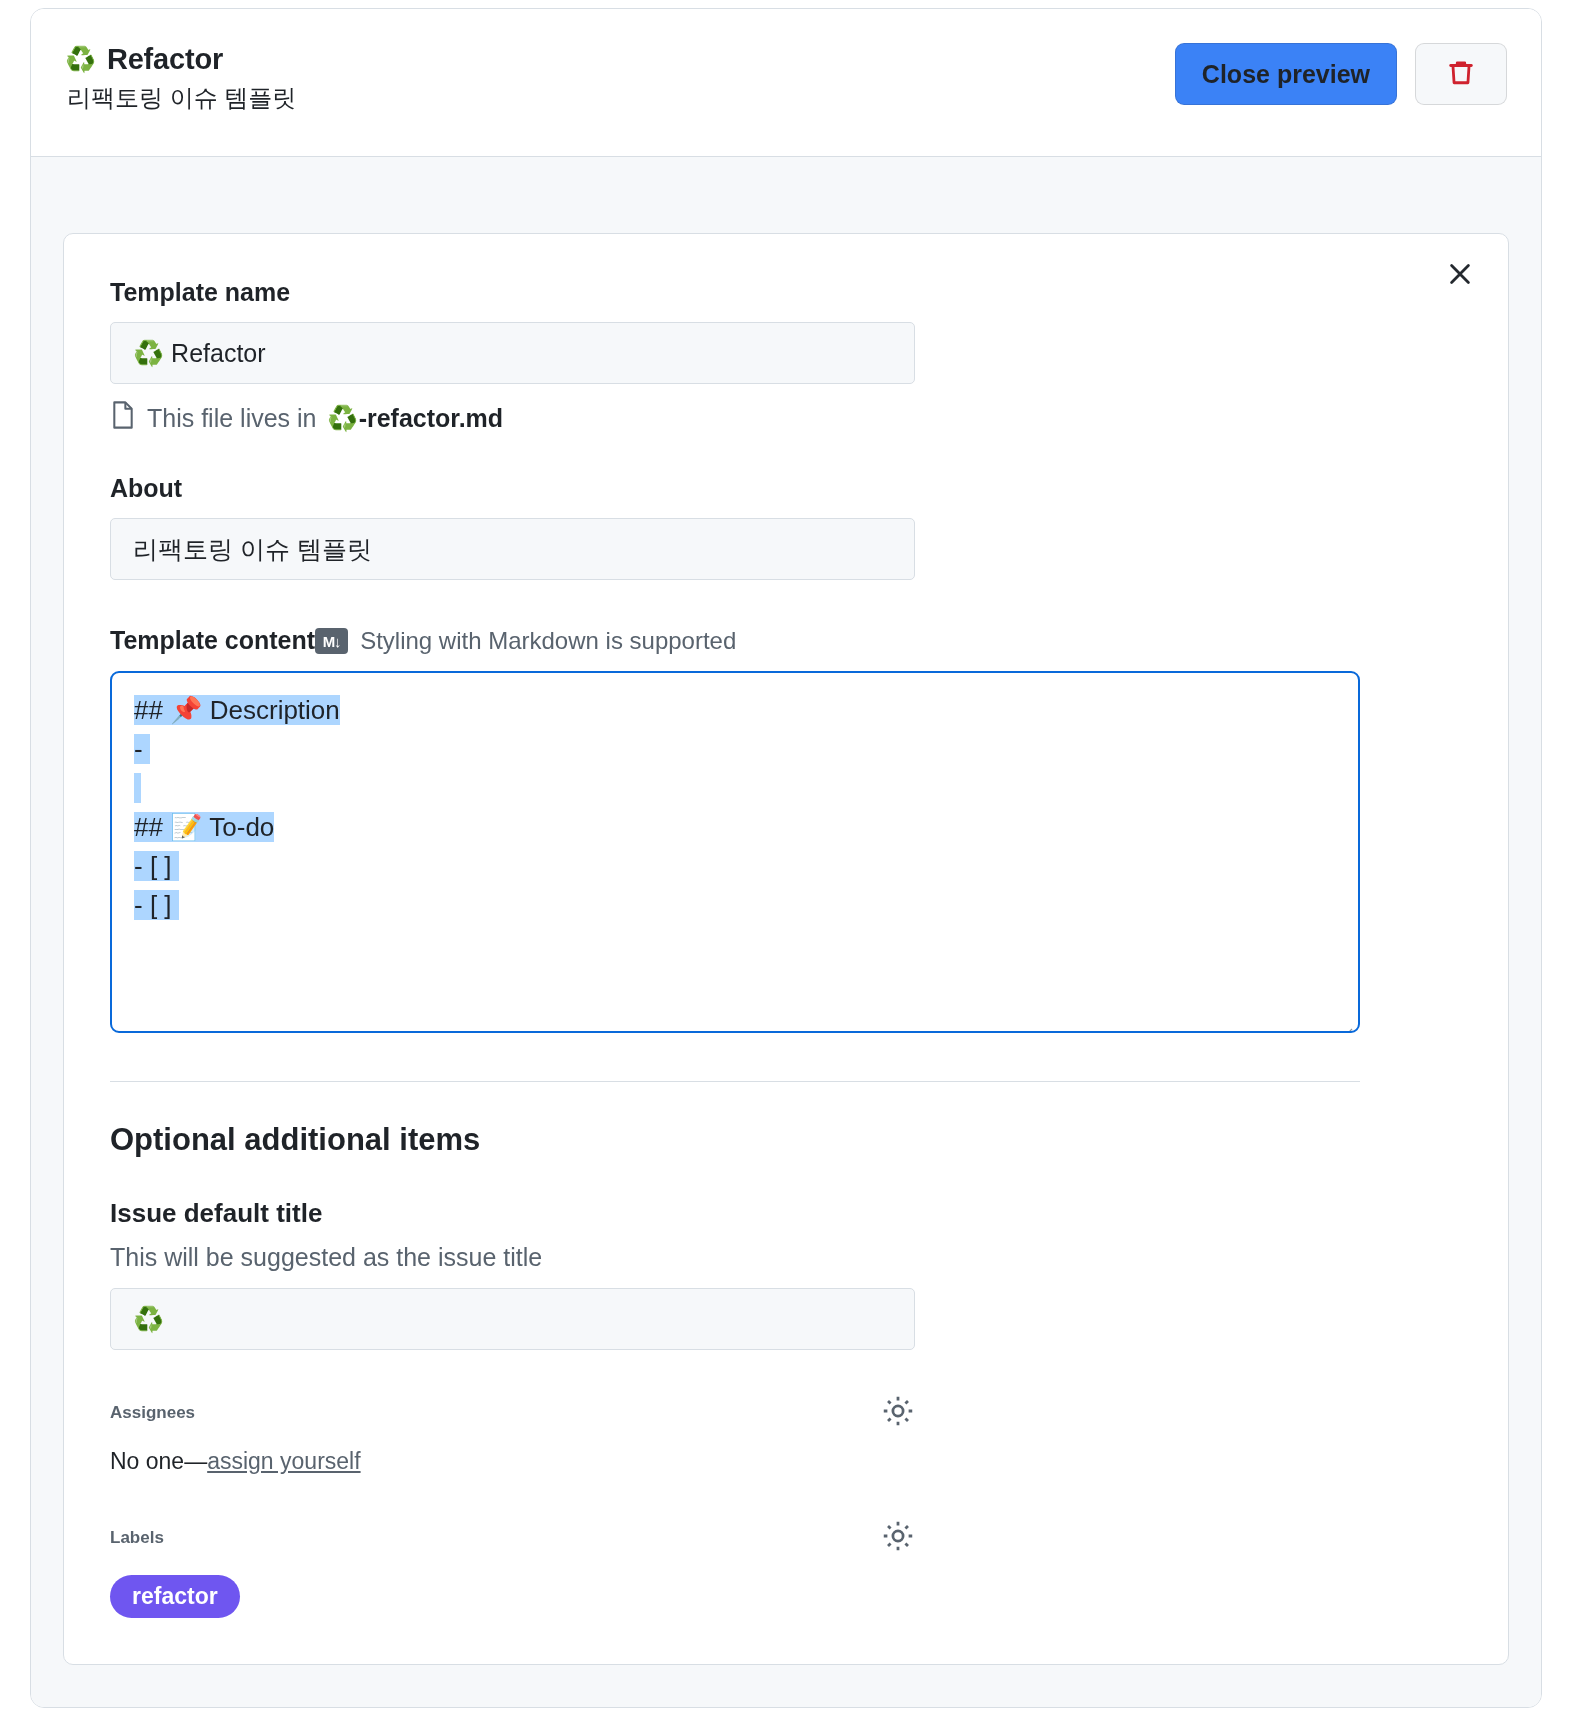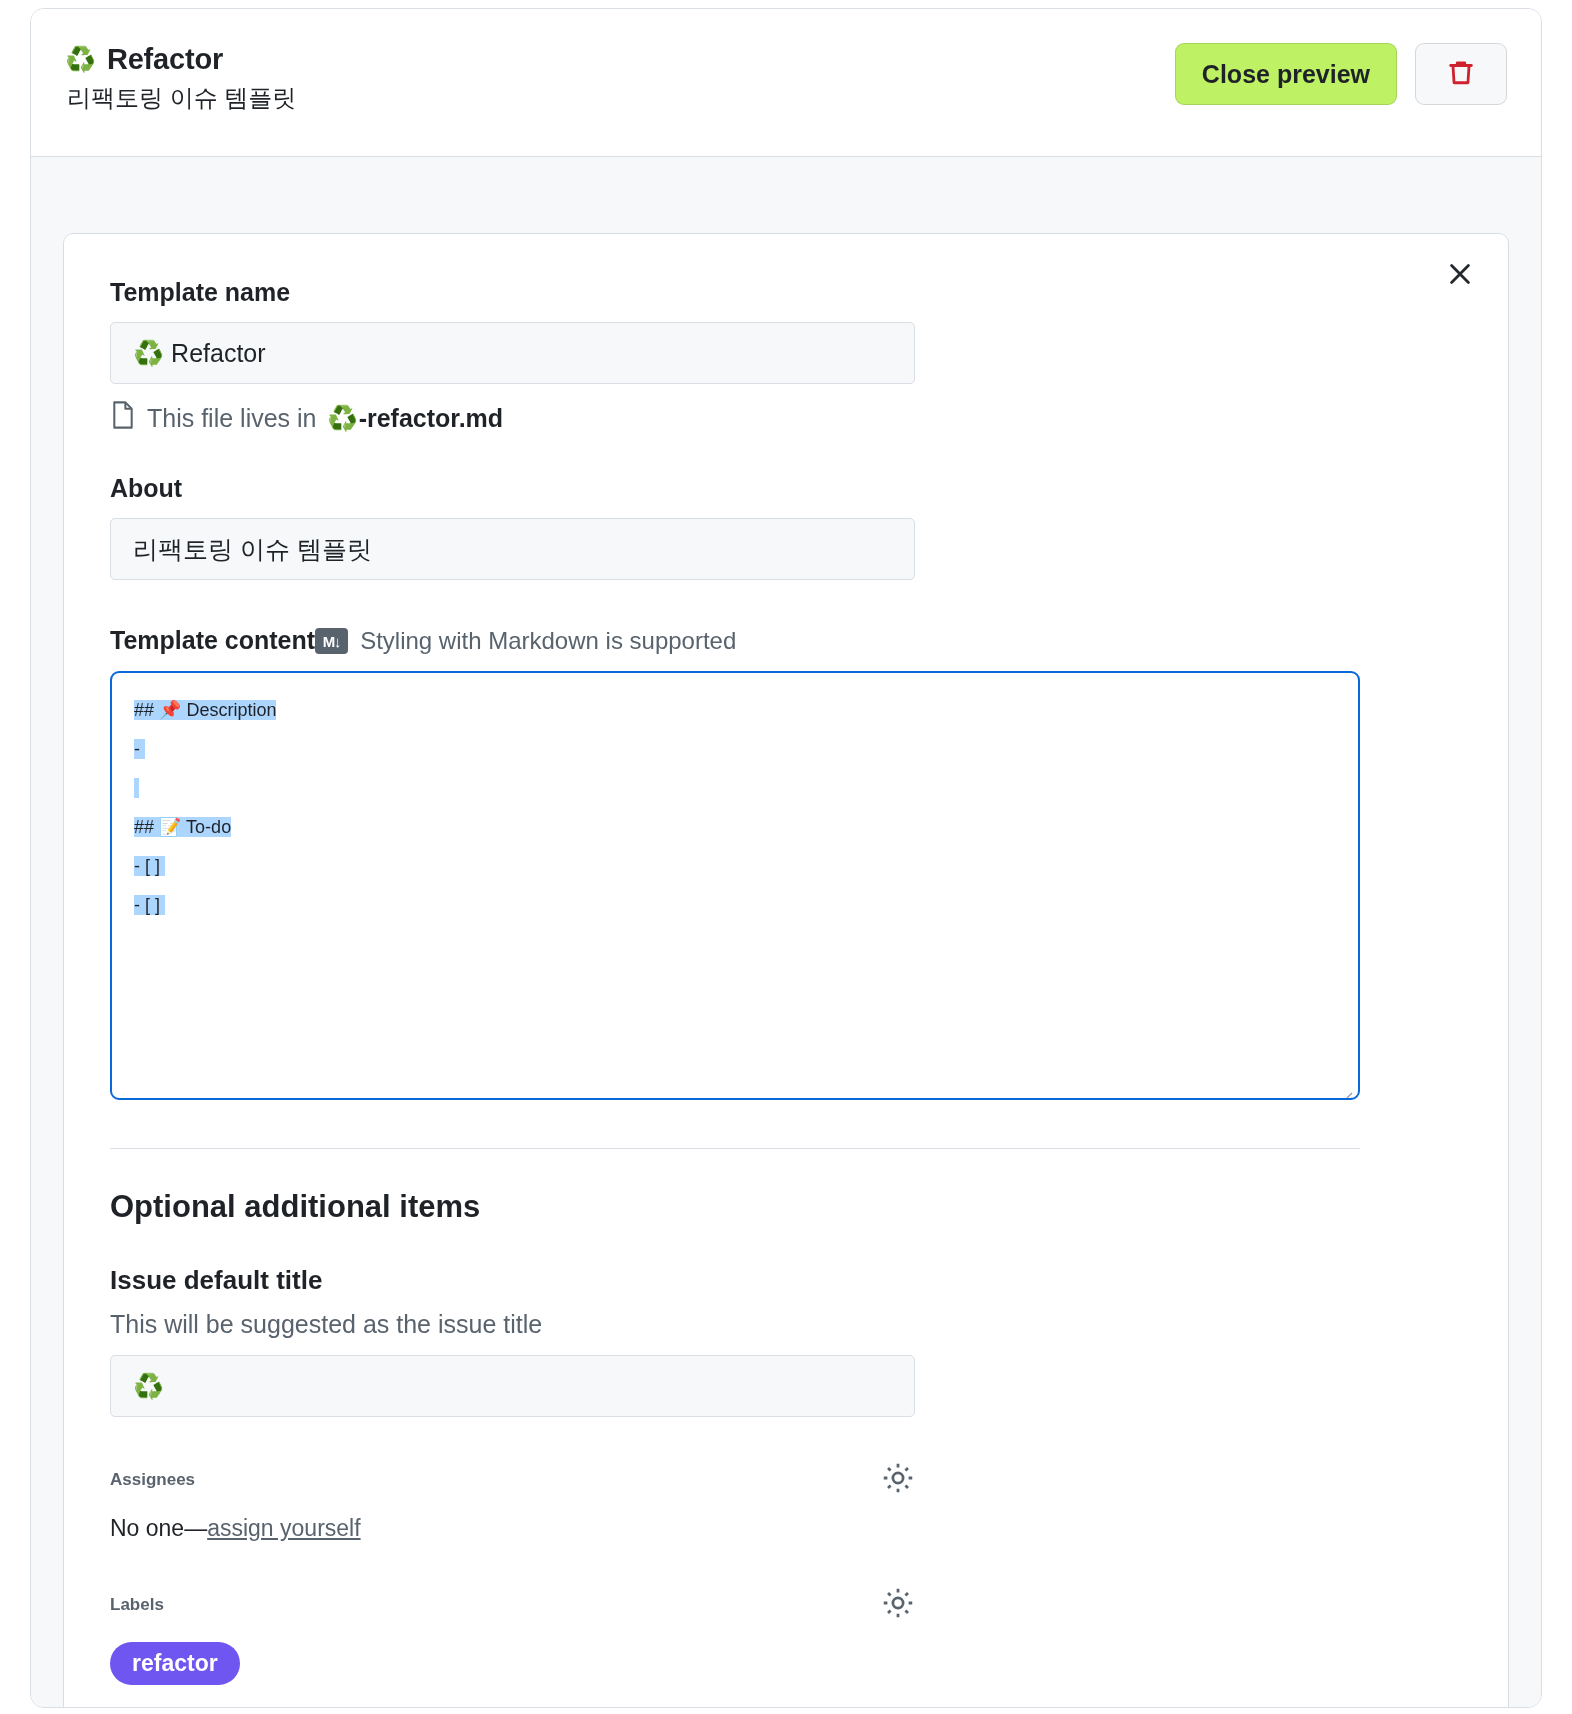--- a/index.html
+++ b/index.html
@@ -41,21 +41,21 @@
     display: flex; align-items: center; gap: 11px;
     font-size: 29px; font-weight: bold; color: #1f2328;
     letter-spacing: -0.2px;
   }
   .hdr-sub {
     font-size: 24px; color: #1f2328; font-weight: normal;
     padding-left: 2px;
   }
   .hdr-right { display: flex; align-items: center; gap: 18px; }
   .btn-close {
-    background: #bef264;
+    background: #3b82f6;
     border: 1px solid rgba(31,35,40,0.15);
     border-radius: 9px;
     padding: 0 26px;
     height: 62px;
     font-size: 25px;
     font-weight: bold;
     color: #1f2328;
     font-family: "Liberation Sans", sans-serif;
     cursor: pointer;
     display: flex; align-items: center; justify-content: center;
@@ -139,26 +139,26 @@
     border-radius: 4px;
     color: #fff;
     font-size: 15px;
     font-weight: bold;
     display: flex; align-items: center; justify-content: center;
     letter-spacing: -1px;
   }
   .textarea {
     margin-top: 16px;
     width: 1250px;
-    height: 429px;
+    height: 362px;
     border: 2px solid #0969da;
     border-radius: 9px;
     background: #ffffff;
     padding: 18px 22px;
-    font-size: 18px;
+    font-size: 26px;
     line-height: 39px;
     color: #1f2328;
     position: relative;
     overflow: hidden;
   }
   .ta-line { white-space: pre; }
   .ta-line span.sel { background: #add6ff; }
   .resize {
     position: absolute;
     right: 5px; bottom: 4px;

